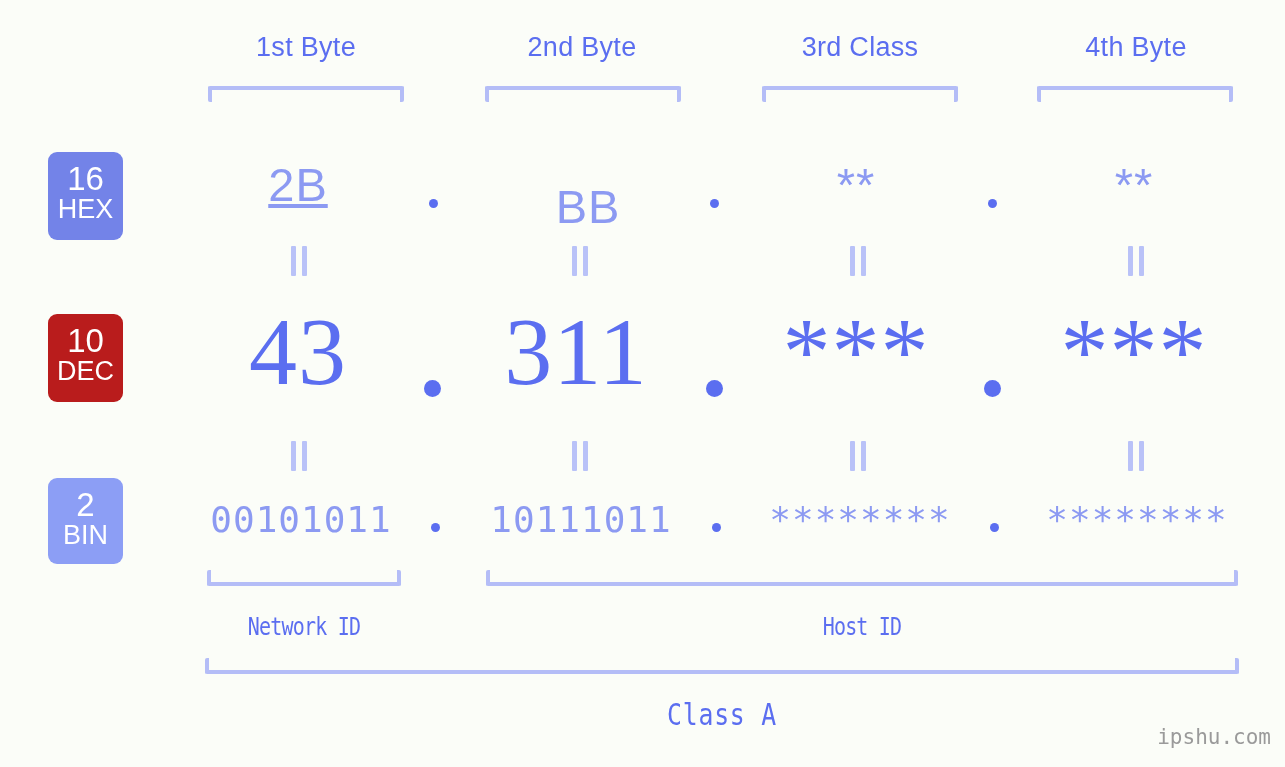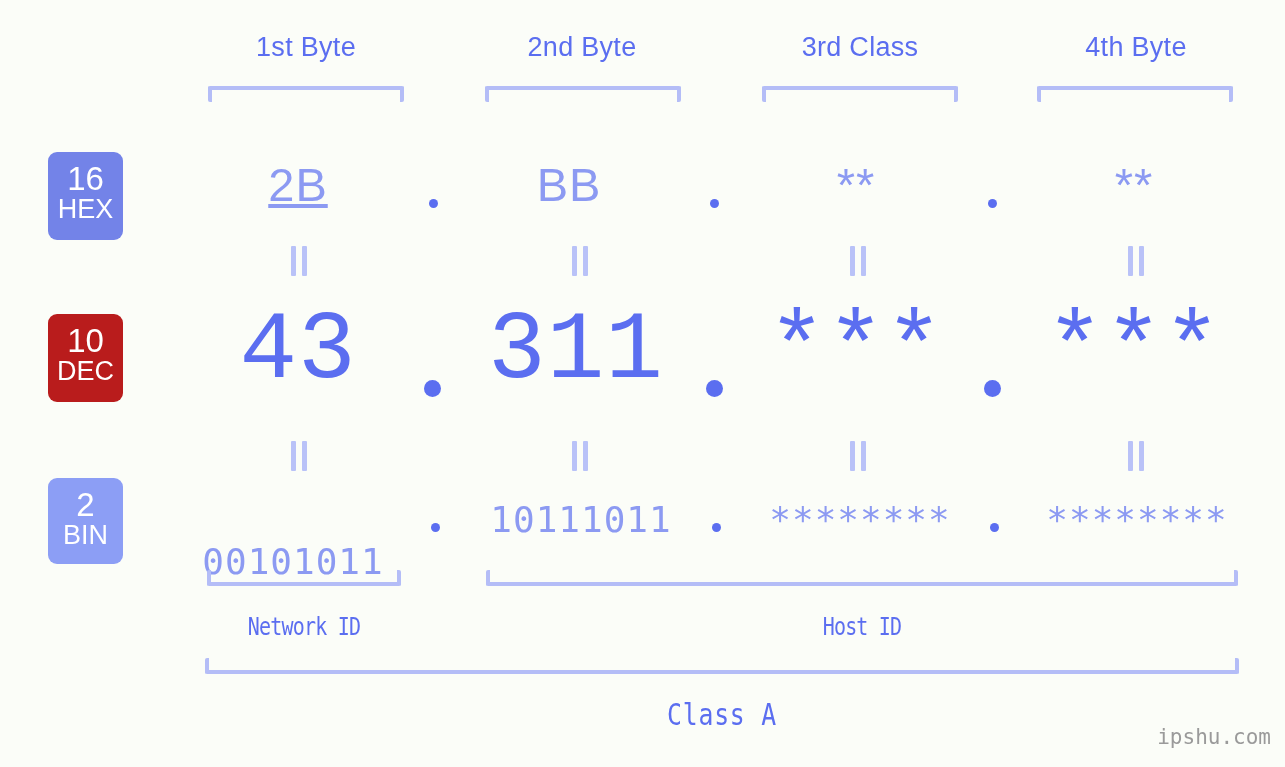--- a/index.html
+++ b/index.html
@@ -104,21 +104,21 @@
     font-family: "Liberation Sans", sans-serif;
     letter-spacing: 1px;
   }
 
   .dec-row .cell {
     top: 296px;
     height: 112px;
     line-height: 112px;
     font-size: 96px;
     color: #5b6ef0;
-    font-family: Liberation Mono, monospace;
+    font-family: Liberation Serif, serif;
     letter-spacing: 1px;
   }
 
   .bin-row .cell {
     top: 492px;
     height: 56px;
     line-height: 56px;
     font-size: 36px;
     color: #8c9af2;
     font-family: "DejaVu Sans Mono", monospace;
@@ -220,21 +220,21 @@
     <span class="num">10</span>
     <span class="sub">DEC</span>
   </div>
   <div class="badge" id="badge-bin">
     <span class="num">2</span>
     <span class="sub">BIN</span>
   </div>
 
   <div class="hex-row">
     <div class="cell" style="left:190px;width:216px;text-decoration:underline;">2B</div>
-    <div class="cell" style="left:461px;width:216px;">BB</div>
+    <div class="cell" style="left:480px;width:216px;margin-top:22px;">BB</div>
     <div class="cell" style="left:748px;width:216px;">**</div>
     <div class="cell" style="left:1026px;width:216px;">**</div>
     <div class="dot dot-hex" style="left:429px;"></div>
     <div class="dot dot-hex" style="left:710px;"></div>
     <div class="dot dot-hex" style="left:988px;"></div>
   </div>
 
   <div class="eqv eq-row1" style="left:290px;"></div>
   <div class="eqv eq-row1" style="left:571px;"></div>
   <div class="eqv eq-row1" style="left:849px;"></div>
@@ -249,21 +249,21 @@
     <div class="dot dot-dec" style="left:706px;"></div>
     <div class="dot dot-dec" style="left:984px;"></div>
   </div>
 
   <div class="eqv eq-row2" style="left:290px;"></div>
   <div class="eqv eq-row2" style="left:571px;"></div>
   <div class="eqv eq-row2" style="left:849px;"></div>
   <div class="eqv eq-row2" style="left:1127px;"></div>
 
   <div class="bin-row">
-    <div class="cell" style="left:182px;width:222px;margin-top:42px;">00101011</div>
+    <div class="cell" style="left:190px;width:222px;">00101011</div>
     <div class="cell" style="left:470px;width:222px;">10111011</div>
     <div class="cell" style="left:749px;width:222px;">********</div>
     <div class="cell" style="left:1026px;width:222px;">********</div>
     <div class="dot dot-bin" style="left:431px;"></div>
     <div class="dot dot-bin" style="left:712px;"></div>
     <div class="dot dot-bin" style="left:990px;"></div>
   </div>
 
   <div class="bracket-up" style="left:207px;top:570px;width:194px;"></div>
   <div class="bracket-up" style="left:486px;top:570px;width:752px;"></div>

